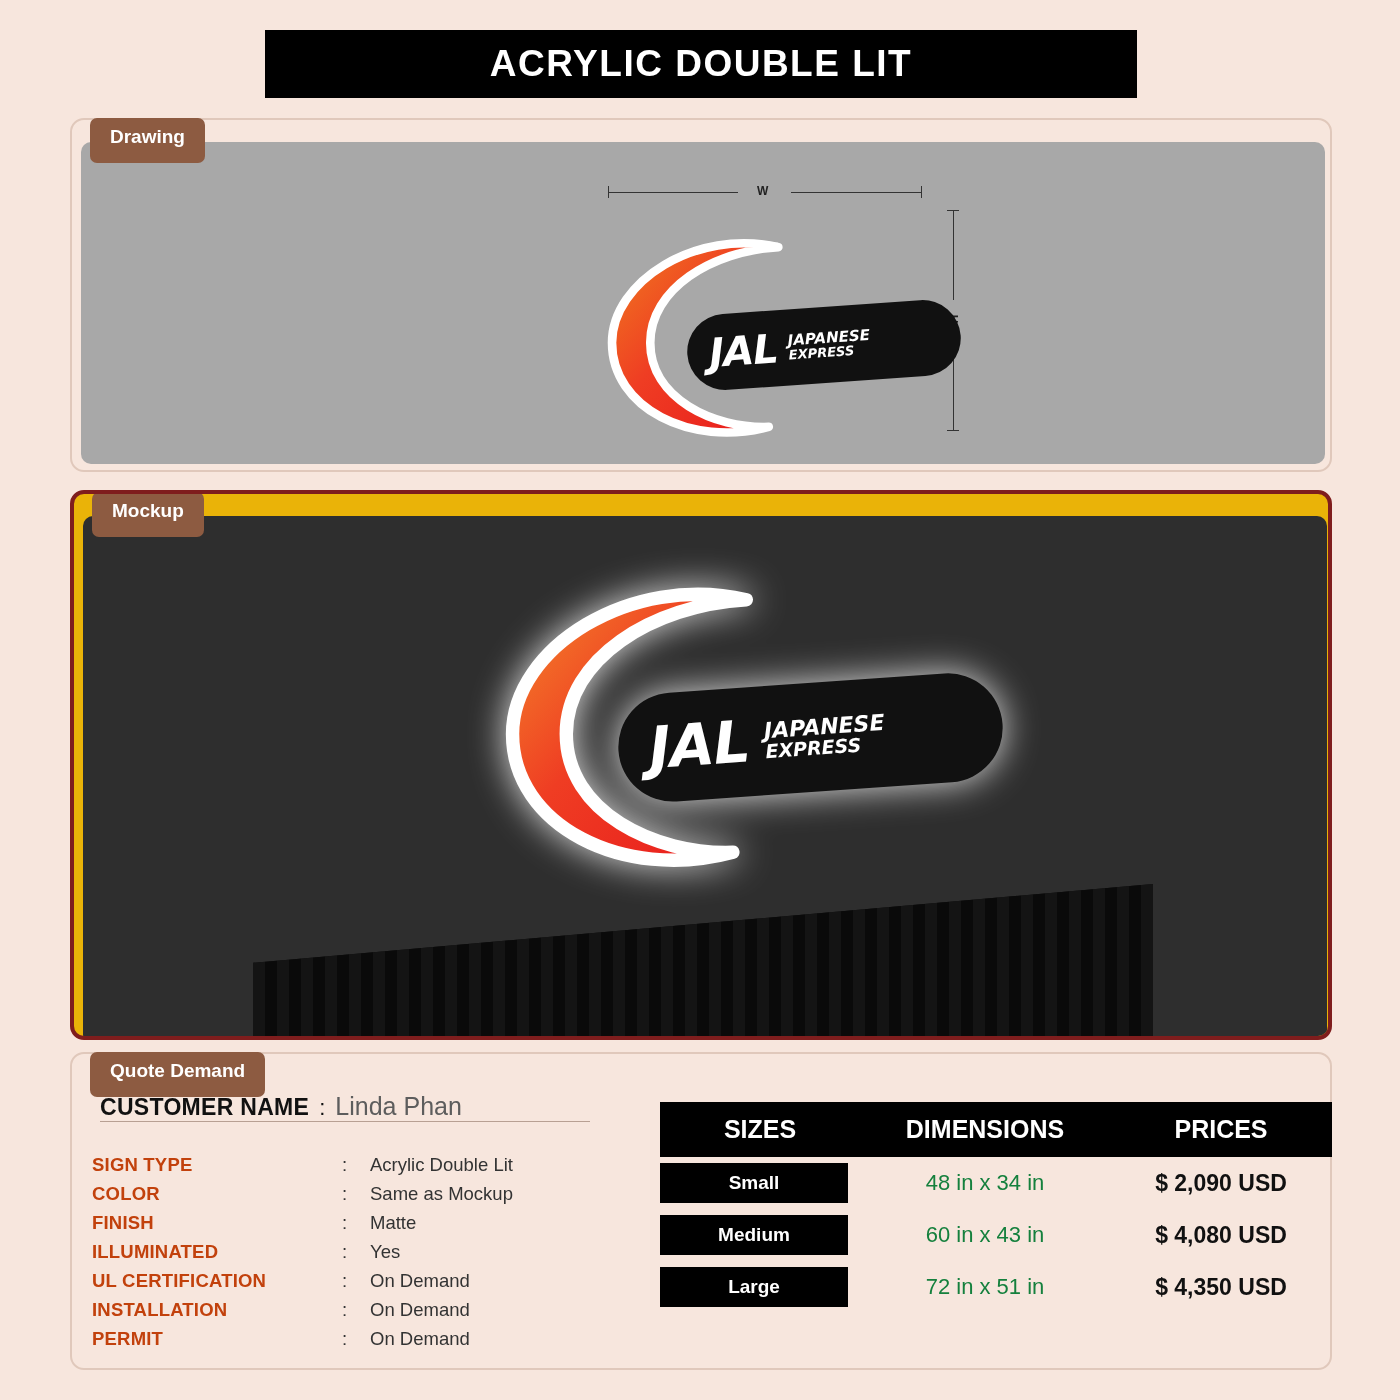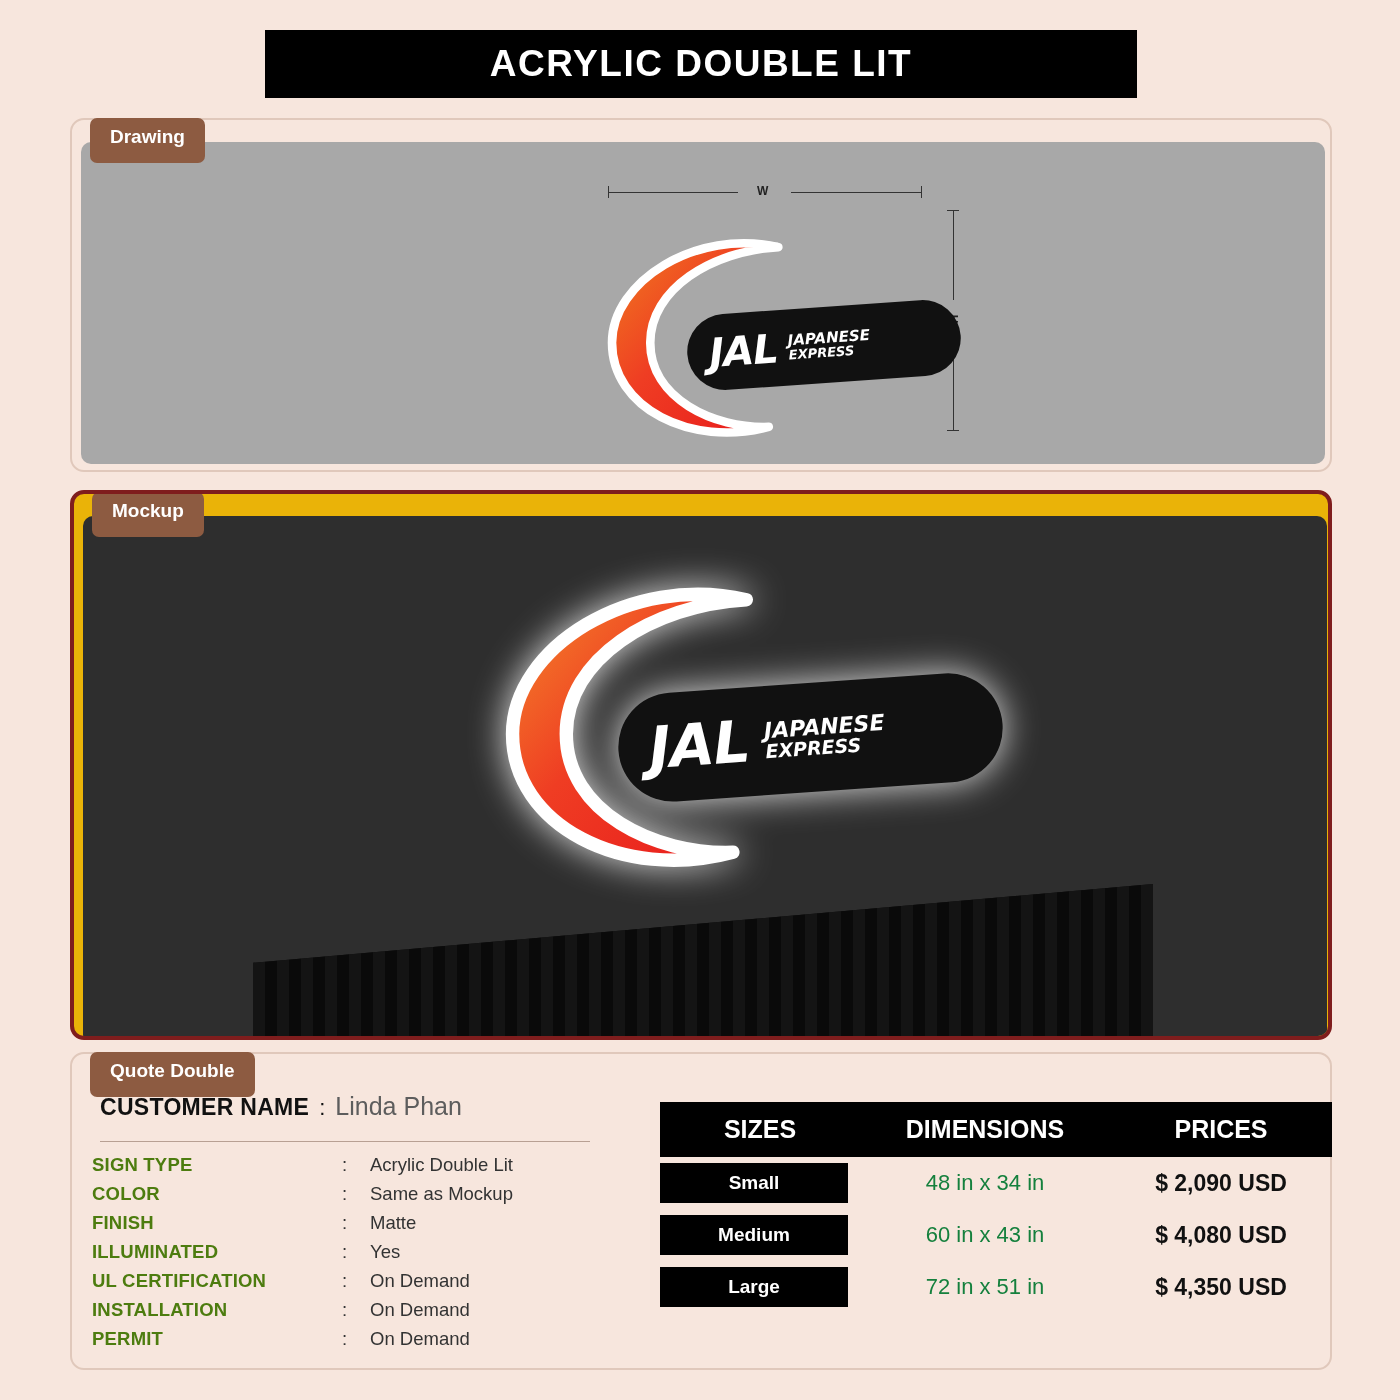--- a/index.html
+++ b/index.html
@@ -159,42 +159,42 @@
   }
 
   
   .cust-row {
     position: absolute;
     left: 100px; top: 1092px;
     width: 490px;
     display: flex;
     align-items: baseline;
     border-bottom: 1px solid #b8a093;
-    padding-bottom: 20px;
+    padding-bottom: 0;
   }
   .cust-label {
     font-size: 23px; font-weight: bold; color: #111;
     letter-spacing: 0.3px;
   }
   .cust-colon { font-size: 22px; color: #111; margin: 0 10px; }
   .cust-value { font-size: 25px; color: #5d5d5d; }
 
   .spec-table {
     position: absolute;
     left: 92px; top: 1150px;
     width: 520px;
     border-collapse: collapse;
   }
   .spec-table td {
     font-size: 18.5px;
     padding: 3.5px 0;
     vertical-align: top;
     white-space: nowrap;
   }
-  .spec-key { font-weight: bold; color: #4d7c0f; width: 250px; letter-spacing: 0.2px; }
+  .spec-key { font-weight: bold; color: #c2410c; width: 250px; letter-spacing: 0.2px; }
   .spec-colon { width: 28px; color: #333; }
   .spec-val { color: #333; }
 
   
   .price-table {
     position: absolute;
     left: 660px; top: 1102px;
     width: 672px;
     border-collapse: collapse;
   }
@@ -305,21 +305,21 @@
               <span style="font-size:22px;">JAPANESE</span>
               <span style="font-size:19px;">EXPRESS</span>
             </span>
           </div>
         </div>
       </div>
     </div>
   </div>
 
   <div class="panel quote-panel">
-    <div class="panel-tab">Quote Double</div>
+    <div class="panel-tab">Quote Demand</div>
   </div>
 
   <div class="cust-row">
     <span class="cust-label">CUSTOMER NAME</span>
     <span class="cust-colon">:</span>
     <span class="cust-value">Linda Phan</span>
   </div>
 
   <table class="spec-table">
     <tbody>

